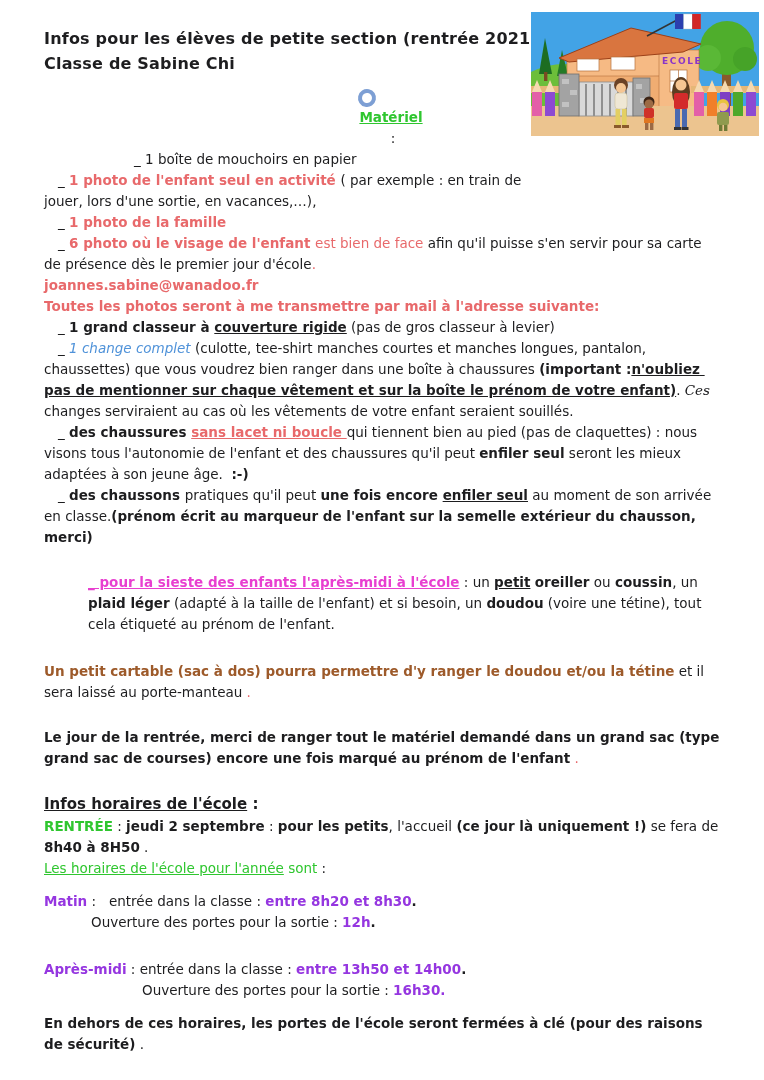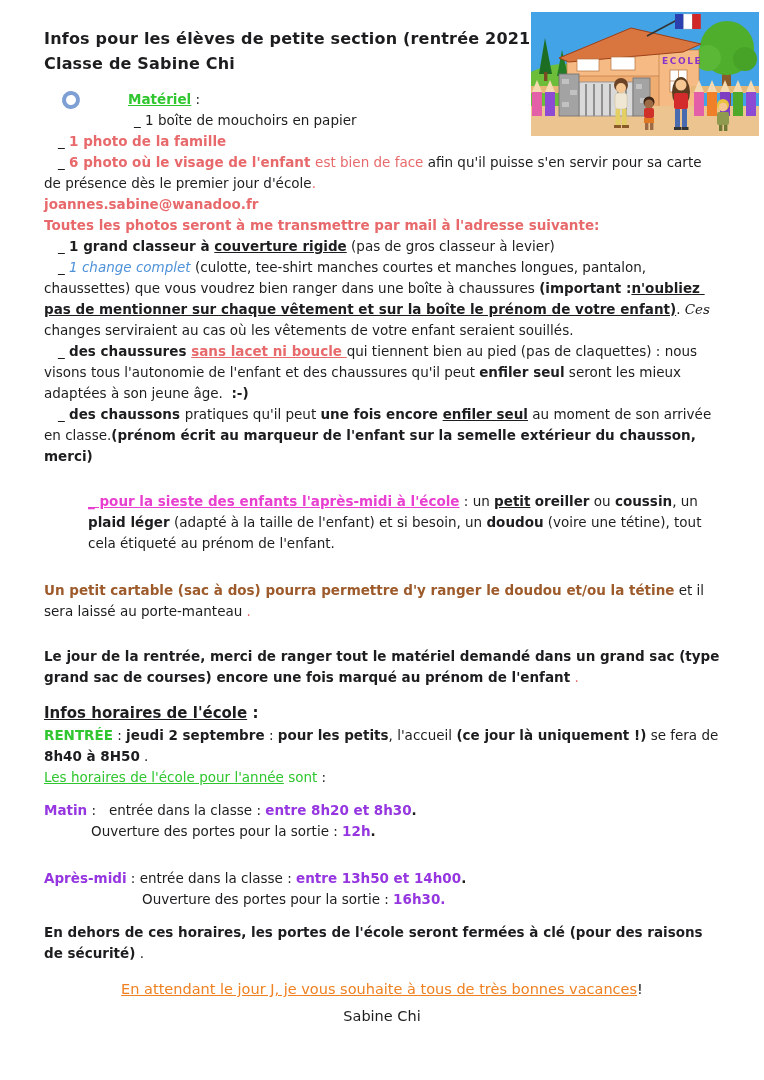--- a/index.html
+++ b/index.html
@@ -11,29 +11,29 @@
     overflow:hidden;
     font-family:"DejaVu Sans","Liberation Sans",sans-serif;
     color:var(--text,#1d1d1f);
     box-sizing:border-box;
     padding:26px 44px 0 44px;
   }
   
   .title-line{margin:0;font-size:16px;font-weight:bold;line-height:25px;letter-spacing:.2px;}
   .title-block{margin-bottom:13px;}
   
-  .line{margin:0;white-space:pre-wrap;font-size:13.5px;line-height:21px;}
+  .line{margin:0;white-space:pre-wrap;font-size:13.5px;line-height:21px;flex-direction:column;}
   .hang{text-indent:14px;}
   .ind-2{margin-left:90px;}
   .ind-sieste{margin-left:44px;}
   .ind-ouv1{margin-left:47px;}
   .ind-ouv2{margin-left:98px;}
   .w-narrow{max-width:492px;}
   .center{text-align:center;}
-  .g4{margin-top:4px;}  .g12{margin-top:12px;} .g14{margin-top:14px;}
+  .g4{margin-top:4px;}  .g12{margin-top:12px;} .g14{margin-top:24px;}
   .g24{margin-top:24px;} .g26{margin-top:26px;}
   .fs-lg{font-size:15px;line-height:23px;}
   .fs-md{font-size:14.5px;line-height:23px;}
   
   .s-b{font-weight:bold;}
   .s-u{text-decoration:underline;}
   .s-i{font-style:italic;font-family:"DejaVu Serif","Liberation Serif",serif;}
   .s-red{color:var(--red);}
   .s-green{color:var(--green);}
   .s-blue{color:var(--blue);font-style:italic;}
@@ -162,20 +162,21 @@
   </svg>
 
   <div class="title-block">
     <p class="title-line">Infos pour les élèves de petite section (rentrée 2021)</p>
     <p class="title-line">Classe de Sabine Chi</p>
   </div>
 
   <div>
       <p class="line row-materiel"><span class="ring"></span><span class="s-green s-b s-u">Matériel</span><span class=""> :</span></p>
       <p class="line ind-2"><span class="">_ 1 boîte de mouchoirs en papier</span></p>
+      <p class="line hang w-narrow"><span class="">_ </span><span class="s-red s-b">1 photo de l'enfant seul en activité </span><span class="">( par exemple : en train de jouer, lors d'une sortie, en vacances,…),</span></p>
       <p class="line hang"><span class="">_ </span><span class="s-red s-b">1 photo de la famille</span></p>
       <p class="line hang"><span class="">_ </span><span class="s-red s-b">6 photo où le visage de l'enfant </span><span class="s-red">est bien de face </span><span class="">afin qu'il puisse s'en servir pour sa carte de présence dès le premier jour d'école</span><span class="s-red">.</span></p>
       <p class="line "><span class="s-red s-b">joannes.sabine@wanadoo.fr</span></p>
       <p class="line "><span class="s-red s-b">Toutes les photos seront à me transmettre par mail à l'adresse suivante:</span></p>
       <p class="line hang"><span class="">_ </span><span class="s-b">1 grand classeur à </span><span class="s-b s-u">couverture rigide</span><span class=""> (pas de gros classeur à levier)</span></p>
       <p class="line hang"><span class="">_ </span><span class="s-blue">1 change complet </span><span class="">(culotte, tee-shirt manches courtes et manches longues, pantalon, chaussettes) que vous voudrez bien ranger dans une boîte à chaussures </span><span class="s-b">(important :</span><span class="s-b s-u">n'oubliez pas de mentionner sur chaque vêtement et sur la boîte le prénom de votre enfant)</span><span class="">. </span><span class="s-i">Ces</span><span class=""> changes serviraient au cas où les vêtements de votre enfant seraient souillés.</span></p>
       <p class="line hang"><span class="">_ </span><span class="s-b">des chaussures </span><span class="s-red s-b s-u">sans lacet ni boucle </span><span class="">qui tiennent bien au pied (pas de claquettes) : nous visons tous l'autonomie de l'enfant et des chaussures qu'il peut </span><span class="s-b">enfiler seul</span><span class=""> seront les mieux adaptées à son jeune âge.  </span><span class="s-b">:-)</span></p>
       <p class="line hang"><span class="">_ </span><span class="s-b">des chaussons </span><span class="">pratiques qu'il peut </span><span class="s-b">une fois encore </span><span class="s-b s-u">enfiler seul</span><span class=""> au moment de son arrivée en classe.</span><span class="s-b">(prénom écrit au marqueur de l'enfant sur la semelle extérieur du chausson, merci)</span></p>
       <p class="line ind-sieste g24"><span class="s-magenta s-b s-u">_ pour la sieste des enfants l'après-midi à l'école</span><span class=""> : un </span><span class="s-b s-u">petit</span><span class=""> </span><span class="s-b">oreiller</span><span class=""> ou </span><span class="s-b">coussin</span><span class="">, un </span><span class="s-b">plaid léger</span><span class=""> (adapté à la taille de l'enfant) et si besoin, un </span><span class="s-b">doudou</span><span class=""> (voire une tétine), tout cela étiqueté au prénom de l'enfant.</span></p>
       <p class="line g26"><span class="s-brown s-b">Un petit cartable (sac à dos) pourra permettre d'y ranger le doudou et/ou la tétine</span><span class=""> et il sera laissé au porte-manteau</span><span class="s-red"> .</span></p>

